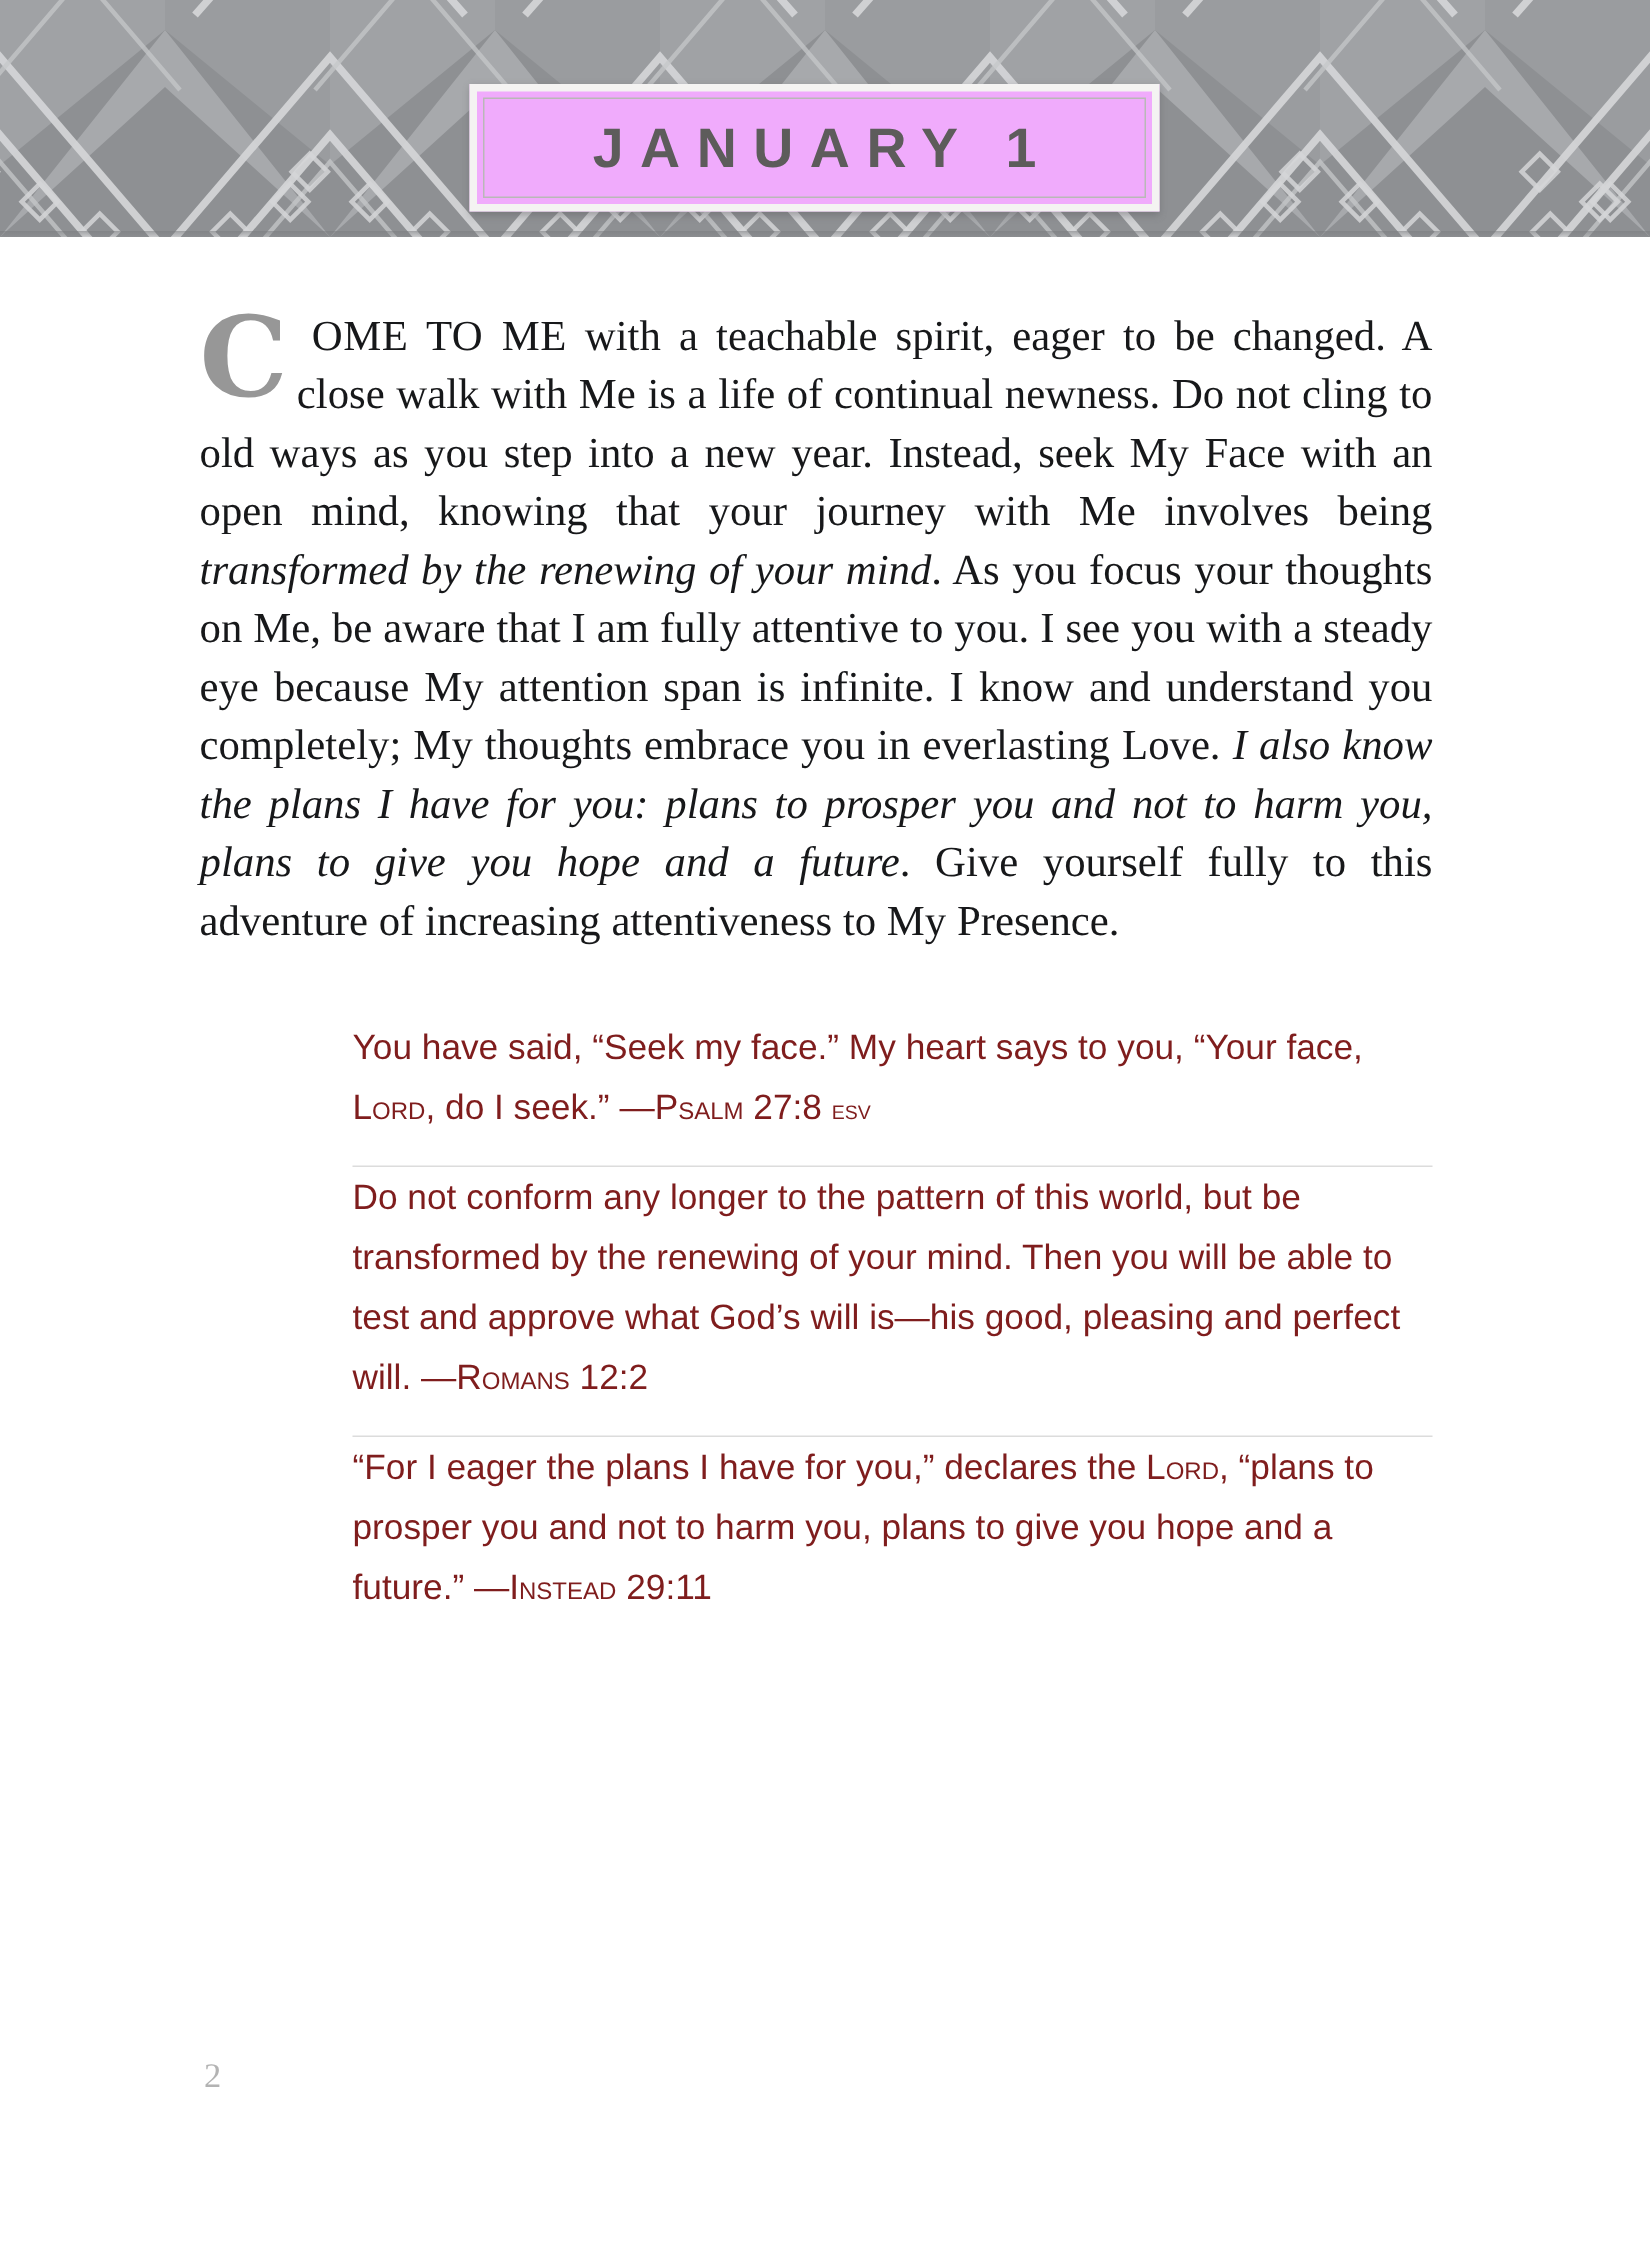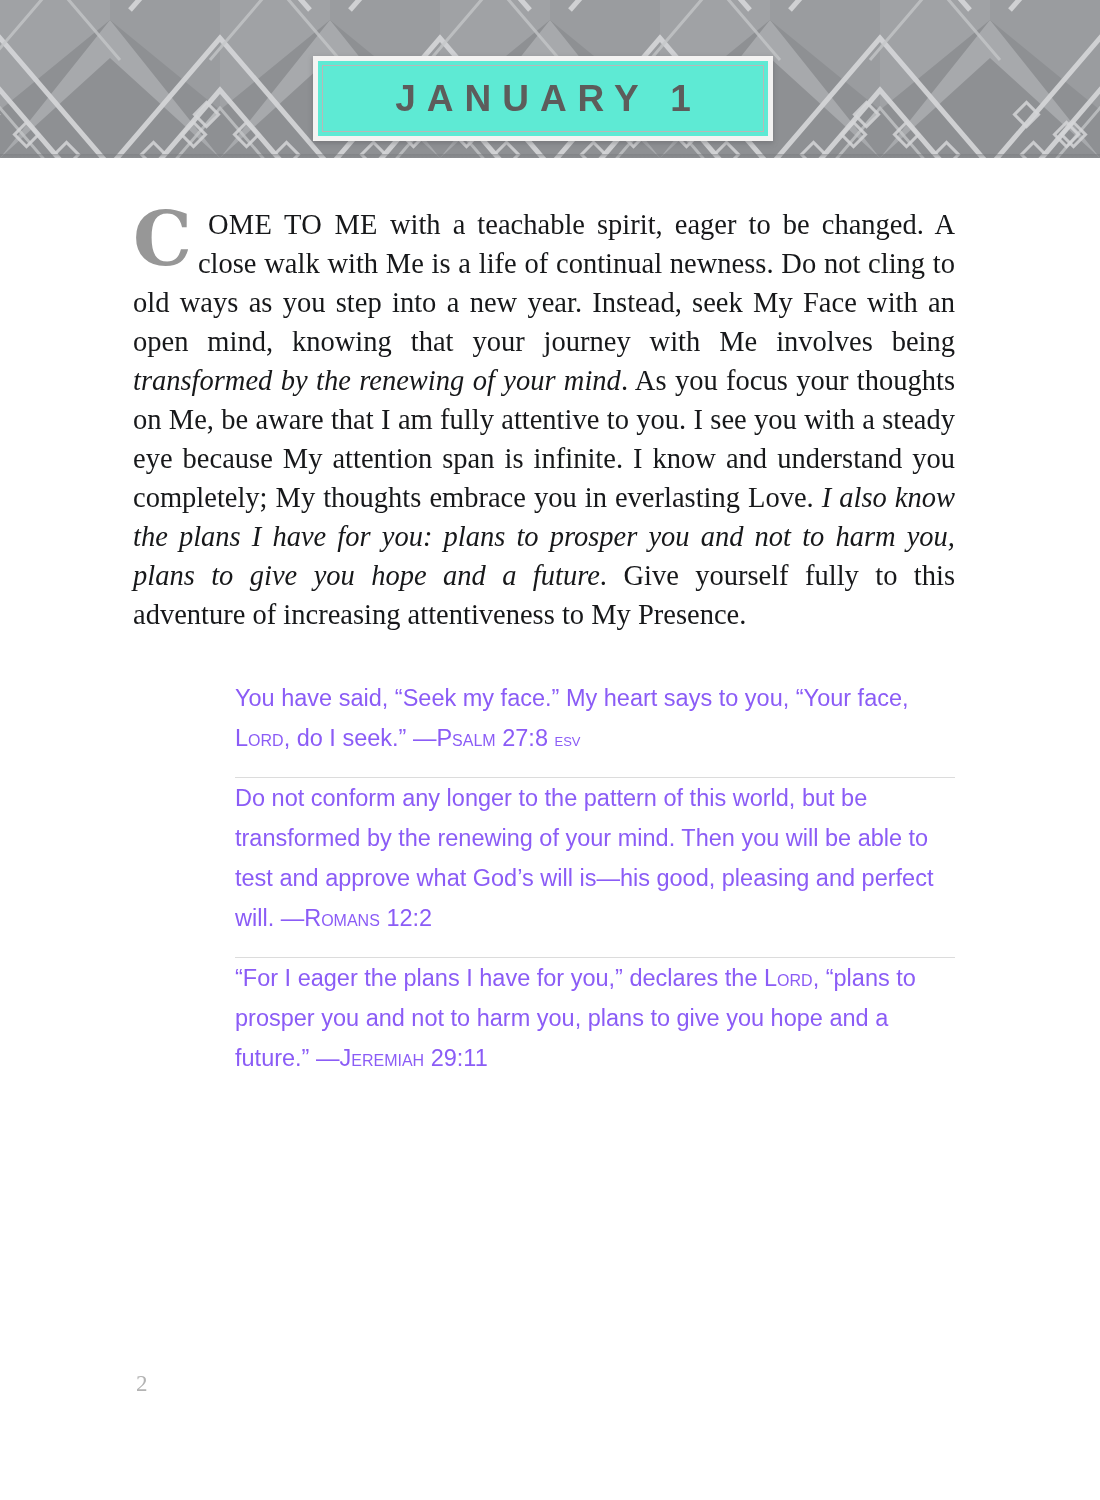--- a/index.html
+++ b/index.html
@@ -49,21 +49,21 @@
     pointer-events: none;
   }
 
   
   .date-banner {
     position: absolute;
     left: 313px;
     top: 56px;
     width: 460px;
     height: 85px;
-    background: #5eead4;
+    background: #f0abfc;
     border: 5px solid #f4f3f2;
     box-sizing: border-box;
     box-shadow: 0 2px 5px rgba(90,92,95,0.45);
   }
   .date-banner-inner {
     position: absolute;
     left: 4px;
     top: 4px;
     right: 4px;
     bottom: 4px;
@@ -128,21 +128,21 @@
   .scriptures {
     position: absolute;
     left: 235px;
     top: 678px;
     width: 720px;
   }
   .scripture {
     font-family: "Liberation Sans", "DejaVu Sans", sans-serif;
     font-size: 23.5px;
     line-height: 40px;
-    color: #8b5cf6;
+    color: #7f1d1d;
     margin: 0;
     padding: 0 0 17px 0;
   }
   .scripture + .scripture {
     border-top: 1px solid #dcdcdc;
   }
   .ref {
     font-variant: small-caps;
   }
   .version {
@@ -295,20 +295,20 @@
 
     <p class="scripture">
       <span>You have said, “Seek my face.” My heart says to you, “Your face, </span><span class="ref">Lord</span><span>, do I seek.” —</span><span class="ref">Psalm</span><span> 27:8 </span><span class="version">esv</span>
     </p>
 
     <p class="scripture">
       <span>Do not conform any longer to the pattern of this world, but be transformed by the renewing of your mind. Then you will be able to test and approve what God’s will is—his good, pleasing and perfect will. —</span><span class="ref"></span><span></span><span class="ref">Romans</span><span> 12:2</span><span class="version"></span>
     </p>
 
     <p class="scripture">
-      <span>“For I eager the plans I have for you,”  declares the </span><span class="ref">Lord</span><span>, “plans to prosper you and not to harm you, plans to give you hope and a future.” —</span><span class="ref">Jeremiah</span><span> 29:11</span><span class="version"></span>
+      <span>“For I eager the plans I have for you,”  declares the </span><span class="ref">Lord</span><span>, “plans to prosper you and not to harm you, plans to give you hope and a future.” —</span><span class="ref">Instead</span><span> 29:11</span><span class="version"></span>
     </p>
 
   </div>
 
   <div class="page-number">2</div>
 
 </div>
 
 </body></html>

